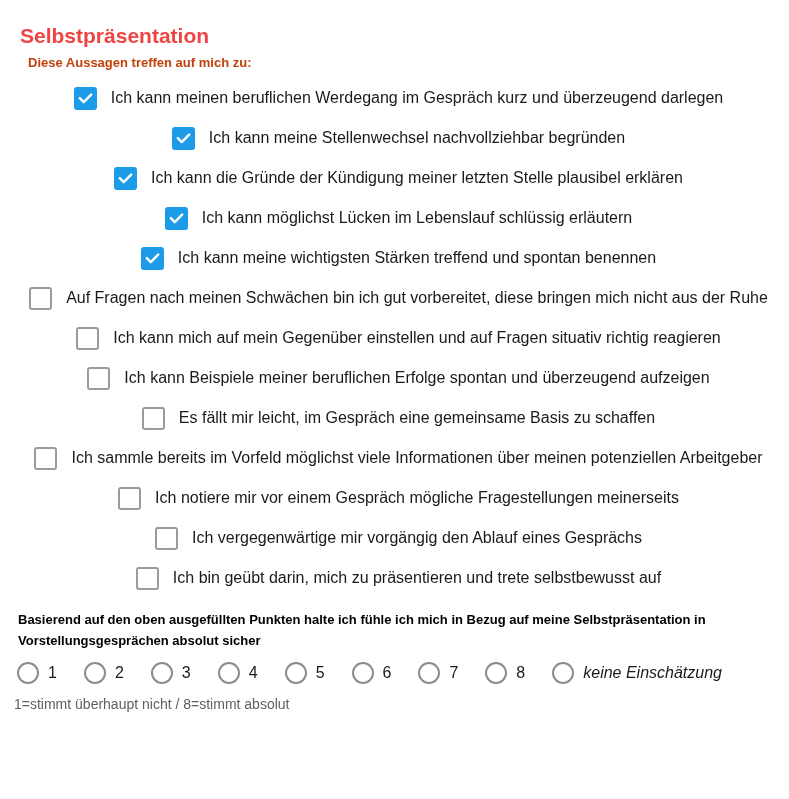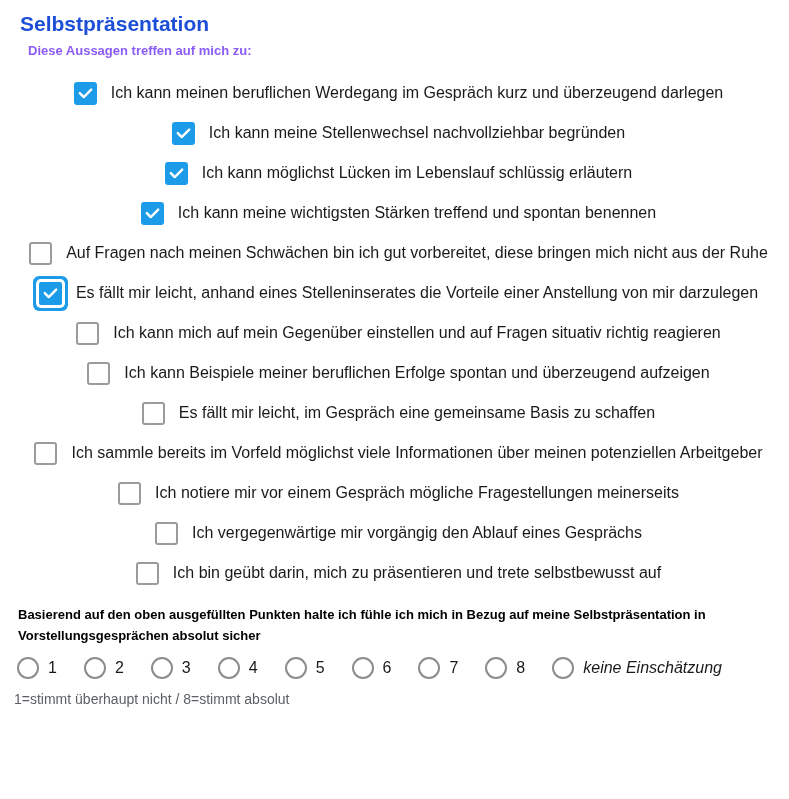--- a/index.html
+++ b/index.html
@@ -5,26 +5,26 @@
   * { box-sizing: border-box; }
   html, body { margin: 0; padding: 0; background: #ffffff; }
   body {
     width: 789px; height: 799px; overflow: hidden;
     font-family: "Liberation Sans", sans-serif;
     color: #1a1a1a;
   }
   .page { padding: 10px 20px 0 20px; }
 
   .page-title {
-    font-size: 21px; font-weight: 800; margin: 2px 0 7px 0;
-    color: #1d4ed8;
+    font-size: 21px; font-weight: 800; margin: 14px 0 7px 0;
+    color: #ef4444;
   }
   .subtitle {
-    font-size: 13px; font-weight: 700; color: #8b5cf6;
-    margin: 0 0 23px 8px;
+    font-size: 13px; font-weight: 700; color: #c2410c;
+    margin: 0 0 16px 8px;
   }
 
   .checkbox-list { margin-left: 8px; }
   .row { display: flex; align-items: flex-start; margin-bottom: 16px; justify-content: center; }
   .checkbox {
     flex: none; width: 23px; height: 23px; margin-right: 14px; margin-top: 1px;
     border: 2px solid var(--cb-border); border-radius: 3px; background: #fff;
     display: inline-flex; align-items: center; justify-content: center;
     cursor: pointer;
   }
@@ -76,20 +76,28 @@
 
   <div class="row checked">
     <span class="checkbox">
       <svg class="check-icon" viewBox="0 0 24 24" fill="none" xmlns="http://www.w3.org/2000/svg">
         <polyline points="20 6.5 9.5 17 4 11.5" stroke="#ffffff" stroke-width="3.4" stroke-linecap="round" stroke-linejoin="round"></polyline>
       </svg>
     </span>
     <span class="row-label">Ich kann meine Stellenwechsel nachvollziehbar begründen</span>
   </div>
 
+  <div class="row checked">
+    <span class="checkbox">
+      <svg class="check-icon" viewBox="0 0 24 24" fill="none" xmlns="http://www.w3.org/2000/svg">
+        <polyline points="20 6.5 9.5 17 4 11.5" stroke="#ffffff" stroke-width="3.4" stroke-linecap="round" stroke-linejoin="round"></polyline>
+      </svg>
+    </span>
+    <span class="row-label">Ich kann die Gründe der Kündigung meiner letzten Stelle plausibel erklären</span>
+  </div>
 
   <div class="row checked">
     <span class="checkbox">
       <svg class="check-icon" viewBox="0 0 24 24" fill="none" xmlns="http://www.w3.org/2000/svg">
         <polyline points="20 6.5 9.5 17 4 11.5" stroke="#ffffff" stroke-width="3.4" stroke-linecap="round" stroke-linejoin="round"></polyline>
       </svg>
     </span>
     <span class="row-label">Ich kann möglichst Lücken im Lebenslauf schlüssig erläutern</span>
   </div>
 
@@ -102,28 +110,20 @@
     <span class="row-label">Ich kann meine wichtigsten Stärken treffend und spontan benennen</span>
   </div>
 
   <div class="row">
     <span class="checkbox">
       
     </span>
     <span class="row-label">Auf Fragen nach meinen Schwächen bin ich gut vorbereitet, diese bringen mich nicht aus der Ruhe</span>
   </div>
 
-  <div class="row checked focused">
-    <span class="checkbox">
-      <svg class="check-icon" viewBox="0 0 24 24" fill="none" xmlns="http://www.w3.org/2000/svg">
-        <polyline points="20 6.5 9.5 17 4 11.5" stroke="#ffffff" stroke-width="3.4" stroke-linecap="round" stroke-linejoin="round"></polyline>
-      </svg>
-    </span>
-    <span class="row-label">Es fällt mir leicht, anhand eines Stelleninserates die Vorteile einer Anstellung von mir darzulegen</span>
-  </div>
 
   <div class="row">
     <span class="checkbox">
       
     </span>
     <span class="row-label">Ich kann mich auf mein Gegenüber einstellen und auf Fragen situativ richtig reagieren</span>
   </div>
 
   <div class="row">
     <span class="checkbox">

